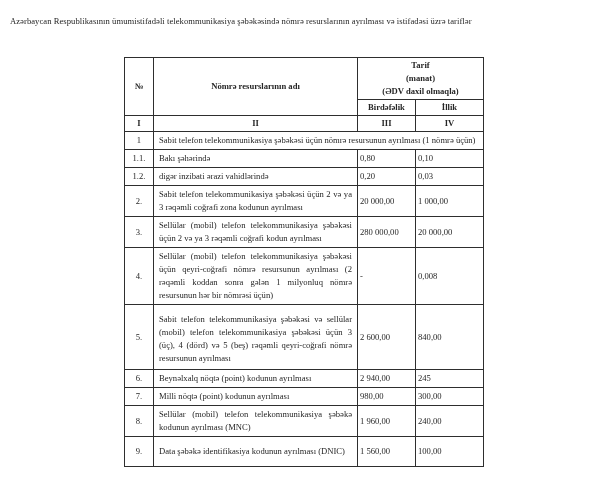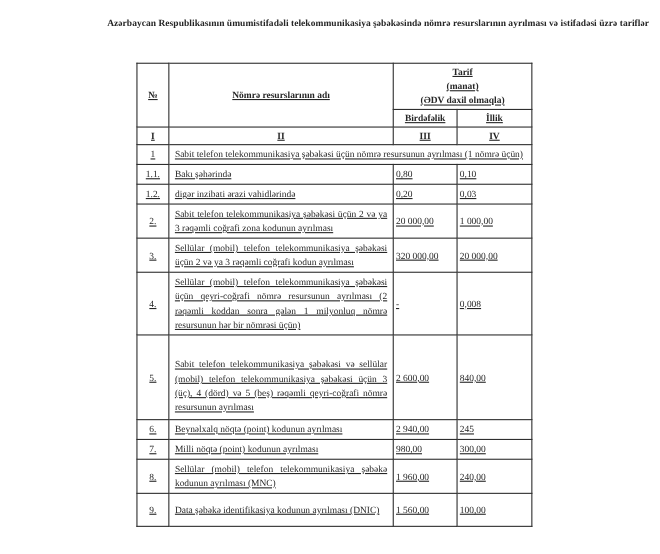--- a/index.html
+++ b/index.html
@@ -11,62 +11,61 @@
     color: #222222;
   }
   .page {
     position: relative;
     width: 600px; height: 504px;
     background: #ffffff;
   }
   .doc-title {
     position: absolute;
     top: 16px; left: 10px; right: 10px;
-    text-align: right;
+    text-align: left;
     font-size: 8.6px;
-    font-weight: bold;
+    font-weight: normal;
     letter-spacing: 0.05px;
     color: #262626;
     white-space: nowrap;
   }
   table.tariff {
     position: absolute;
     top: 57px; left: 124px;
     width: 359px;
     border-collapse: collapse;
     table-layout: fixed;
     font-size: 8.6px;
     line-height: 13px;
     color: #262626;
   }
   table.tariff th, table.tariff td {
     border: 1px solid #2e2e2e;
     vertical-align: middle;
-    text-decoration: underline;
   }
   table.tariff th {
     font-weight: bold;
     text-align: center;
     padding: 1px 2px;
   }
   .tarif-head { padding-top: 2px; padding-bottom: 2px; }
   .tarif-head div { line-height: 13px; }
   tr.subhead th { height: 16px; }
   tr.roman th { height: 14px; font-weight: bold; }
   td.c-no  { text-align: center; padding: 1px 2px; }
   td.c-val { padding: 1px 2px; white-space: nowrap; }
   td.c-name {
     text-align: justify;
     padding: 2px 5px;
   }
   td.c-group {
     text-align: left;
     padding: 2px 5px;
   }
-  #rows tr:nth-child(7) td.c-name { padding-top: 20px; padding-bottom: 4px; }
+  #rows tr:nth-child(7) td.c-name { padding-top: 8px; padding-bottom: 4px; }
   #rows tr:last-child td.c-name { padding-top: 8px; padding-bottom: 8px; margin-top: 12px; }
 </style>
 </head>
 <body>
 
 <div class="page">
   <div class="doc-title">Azərbaycan Respublikasının ümumistifadəli telekommunikasiya şəbəkəsində nömrə resurslarının ayrılması və istifadəsi üzrə tariflər</div>
 
   <table class="tariff">
     <colgroup>
@@ -115,21 +114,21 @@
         </tr>
         <tr>
           <td class="c-no">2.</td>
           <td class="c-name">Sabit telefon telekommunikasiya şəbəkəsi üçün 2 və ya 3 rəqəmli coğrafi zona kodunun ayrılması</td>
           <td class="c-val">20 000,00</td>
           <td class="c-val">1 000,00</td>
         </tr>
         <tr>
           <td class="c-no">3.</td>
           <td class="c-name">Sellülar (mobil) telefon telekommunikasiya şəbəkəsi üçün 2 və ya 3 rəqəmli coğrafi kodun ayrılması</td>
-          <td class="c-val">320 000,00</td>
+          <td class="c-val">280 000,00</td>
           <td class="c-val">20 000,00</td>
         </tr>
         <tr>
           <td class="c-no">4.</td>
           <td class="c-name">Sellülar (mobil) telefon telekommunikasiya şəbəkəsi üçün qeyri-coğrafi nömrə resursunun ayrılması (2 rəqəmli koddan sonra gələn 1 milyonluq nömrə resursunun hər bir nömrəsi üçün)</td>
           <td class="c-val">-</td>
           <td class="c-val">0,008</td>
         </tr>
         <tr>
           <td class="c-no">5.</td>

